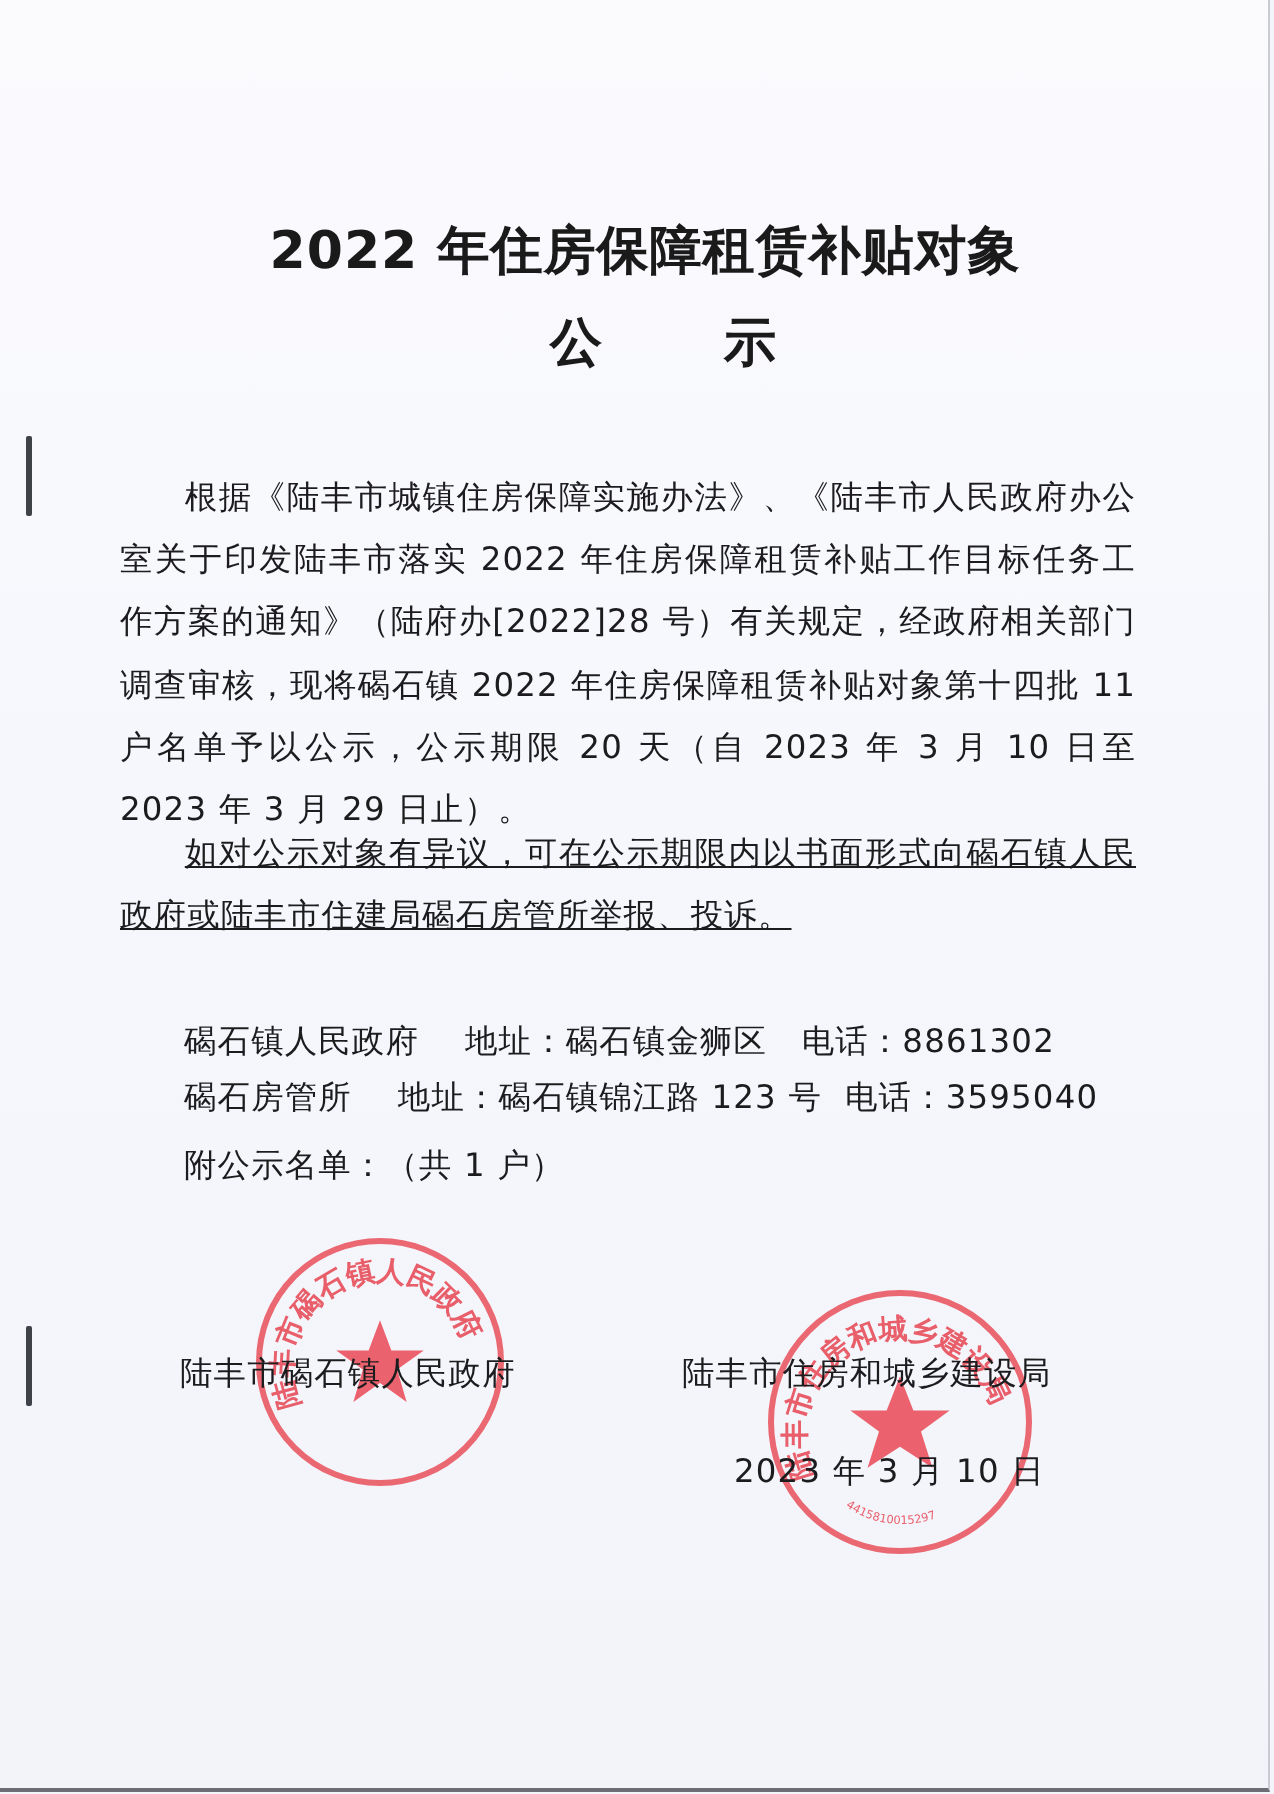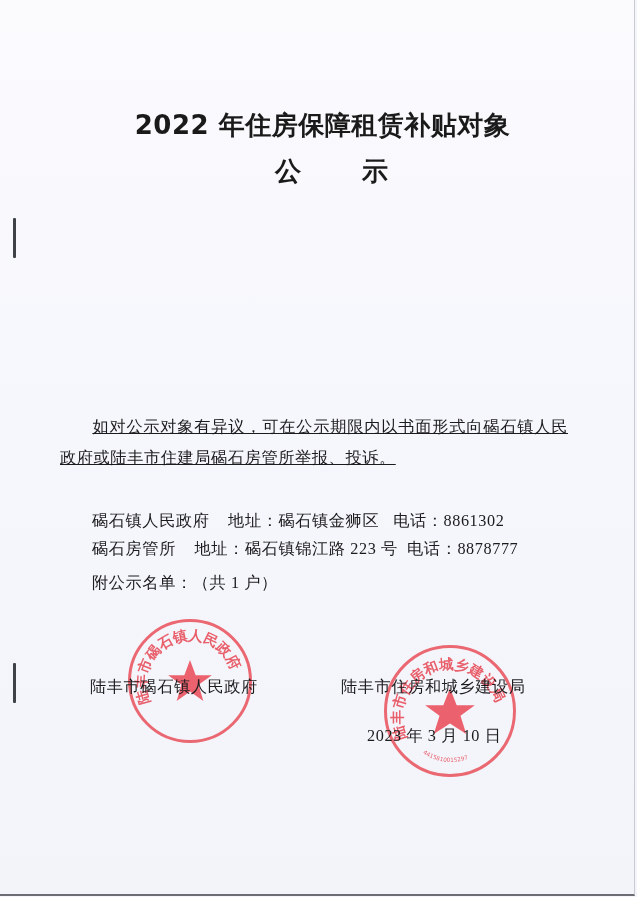--- a/index.html
+++ b/index.html
@@ -57,21 +57,20 @@
     }
     .para-1 { top: 233px; left: 60px; width: 508px; }
     .para-2 { top: 411px; left: 60px; width: 508px; text-decoration: underline; }
 
     .line {
       position: absolute;
       font-size: 16.2px;
       letter-spacing: 0.6px;
       white-space: pre;
       margin: 0;
-      font-family: Liberation Serif, serif;
     }
     .contact-1 { top: 510px; left: 92px; }
     .contact-2 { top: 538px; left: 92px; }
     .attach    { top: 572px; left: 92px; }
 
     .sig-left  { top: 676px; left: 90px; }
     .sig-right { top: 676px; left: 341px; }
     .sig-date  { top: 705px; left: 367px; margin-top: 20px; }
 
     .stamp {
@@ -128,23 +127,24 @@
         </text>
         <polygon class="star" points="66,42 73,60 92,60 77,71 83,90 66,79 49,90 55,71 40,60 59,60"></polygon>
       </svg>
     </div>
   </div>
 
   <div class="text-layer">
     <div class="title title-1">2022 年住房保障租赁补贴对象</div>
     <div class="title title-2">公 示</div>
 
+    <p class="para para-1">根据《陆丰市城镇住房保障实施办法》、《陆丰市人民政府办公室关于印发陆丰市落实 2022 年住房保障租赁补贴工作目标任务工作方案的通知》（陆府办[2022]28 号）有关规定，经政府相关部门调查审核，现将碣石镇 2022 年住房保障租赁补贴对象第十四批 11 户名单予以公示，公示期限 20 天（自 2023 年 3 月 10 日至 2023 年 3 月 29 日止）。</p>
     <p class="para para-2">如对公示对象有异议，可在公示期限内以书面形式向碣石镇人民政府或陆丰市住建局碣石房管所举报、投诉。</p>
 
     <p class="line contact-1">碣石镇人民政府    地址：碣石镇金狮区   电话：8861302</p>
-    <p class="line contact-2">碣石房管所    地址：碣石镇锦江路 223 号  电话：8878777</p>
+    <p class="line contact-2">碣石房管所    地址：碣石镇锦江路 123 号  电话：3595040</p>
     <p class="line attach">附公示名单：（共 1 户）</p>
 
     <p class="line sig-left">陆丰市碣石镇人民政府</p>
     <p class="line sig-right">陆丰市住房和城乡建设局</p>
     <p class="line sig-date">2023 年 3 月 10 日</p>
   </div>
 </div>
 
 </body></html>

